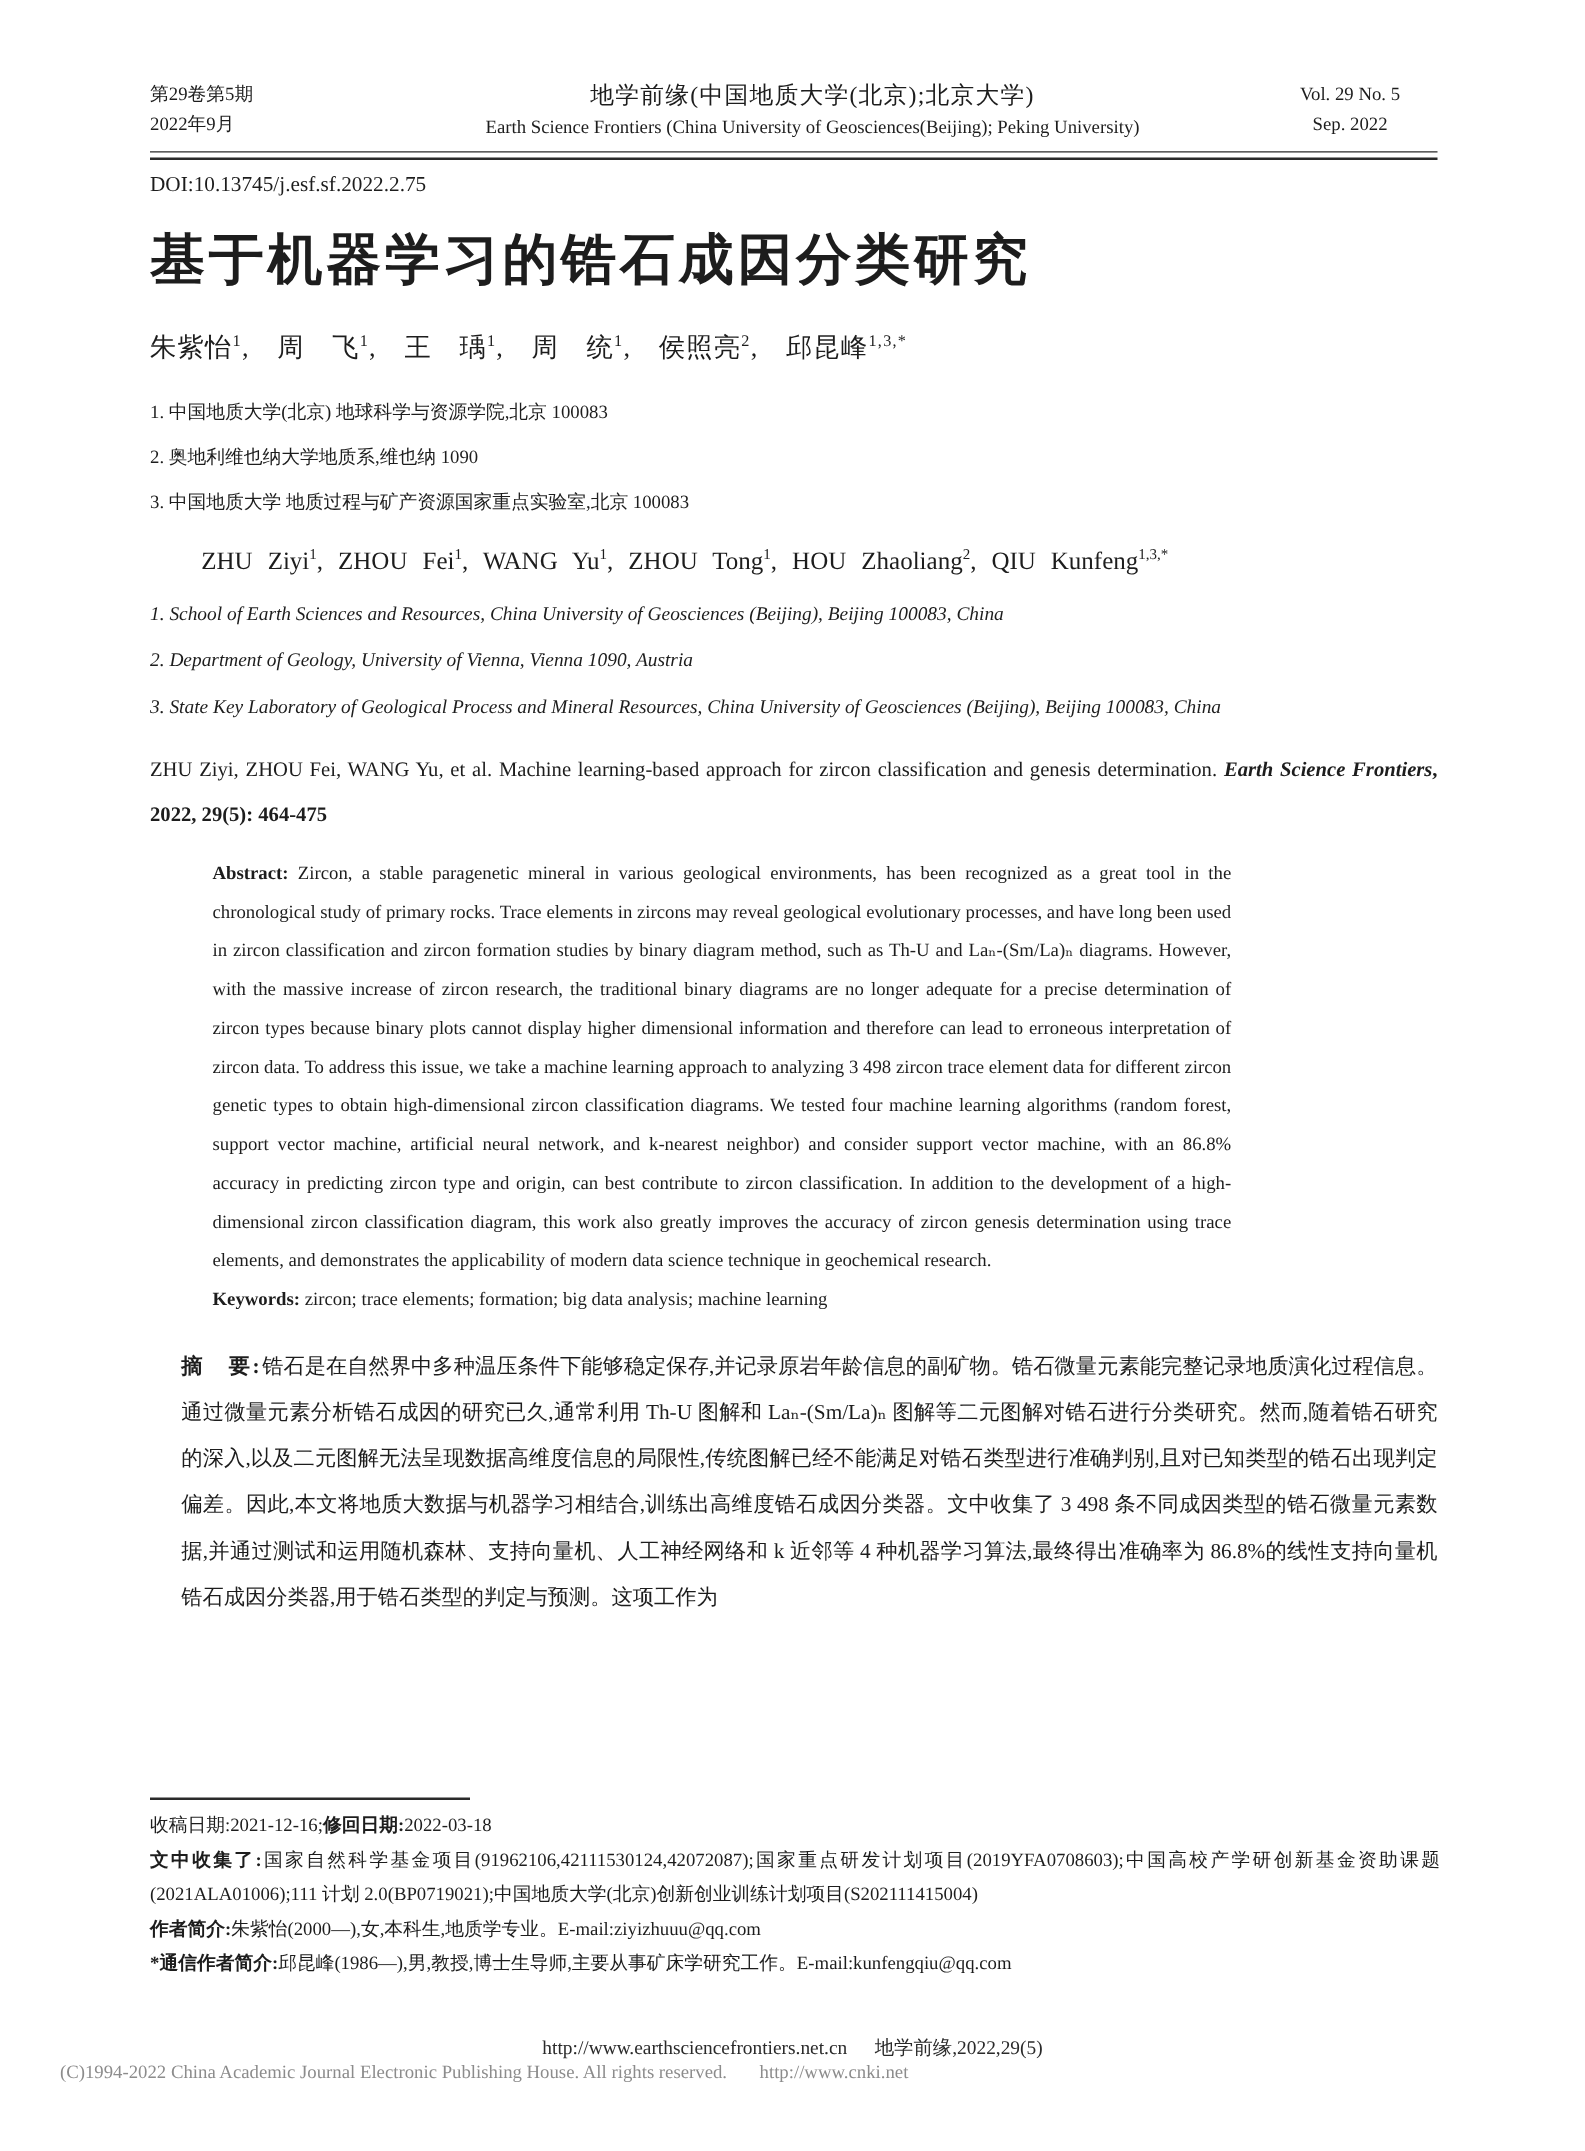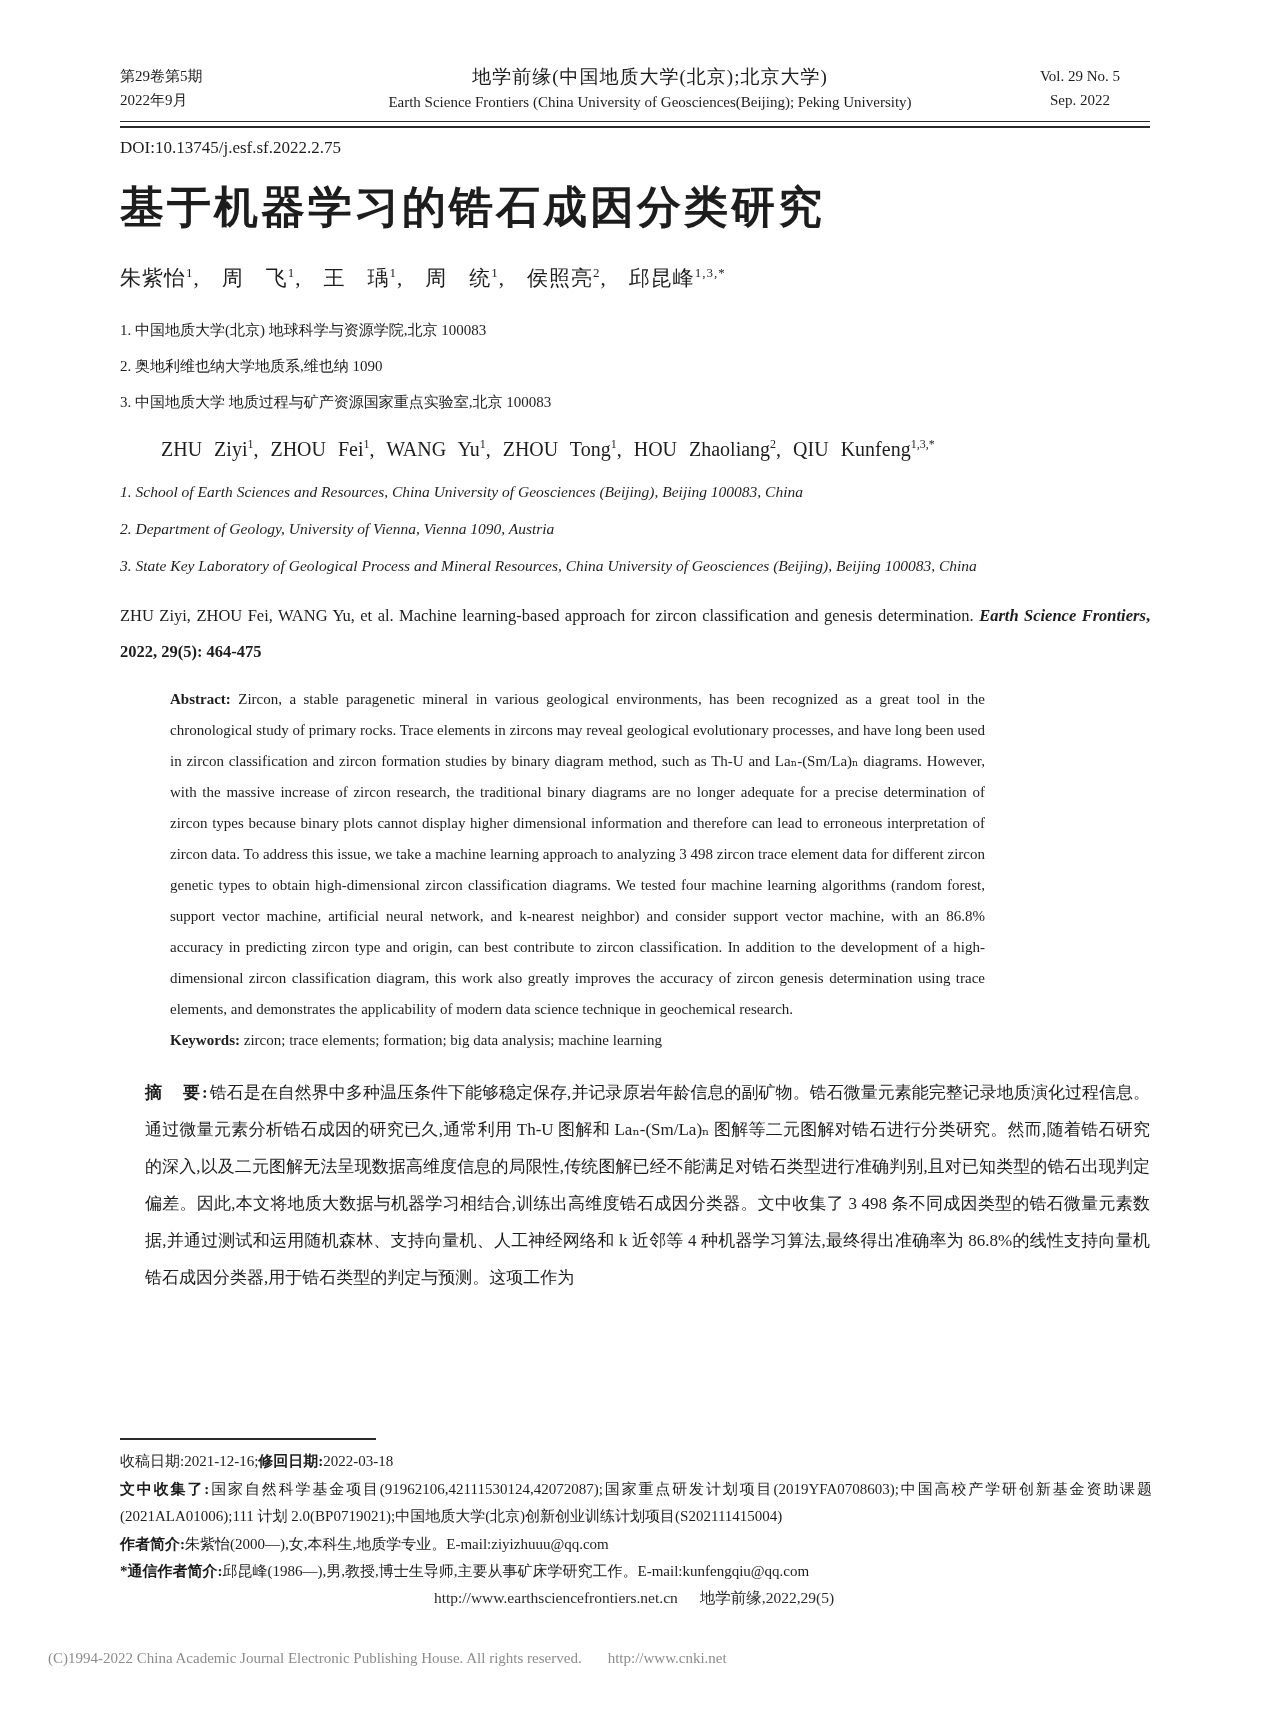--- a/index.html
+++ b/index.html
@@ -33,21 +33,21 @@
   .abstract .label,.kw .label{font-weight:bold;}
   .kw{margin-top:0;}
   .abstract-cn{margin:18px 0 0 25px;width:1005px;font-size:17px;line-height:37px;text-align:justify;}
   .abstract-cn .label{font-weight:bold;letter-spacing:2px;}
   
   .fnblock{position:absolute;left:120px;top:1438px;width:1032px;}
   .fn-rule{width:256px;border-top:2px solid #2a2a2a;height:0;}
   .fn-lines{margin-top:8px;font-size:15px;line-height:27.5px;}
   .fn-lines p{margin:0;text-align:justify;}
   
-  .page-footer{position:absolute;top:1588px;left:0;width:1268px;text-align:center;font-size:15.5px;color:#2a2a2a;}
+  .page-footer{position:absolute;top:1628px;left:0;width:1268px;text-align:center;font-size:15.5px;color:#2a2a2a;}
   .page-footer .gap{display:inline-block;width:22px;}
   .copyright{position:absolute;top:1650px;left:48px;font-size:15px;color:#8c8c8c;white-space:nowrap;}
   .copyright .gap{display:inline-block;width:26px;}
   sup{vertical-align:super;line-height:0;}
 </style>
 </head>
 <body>
 
 <div class="content">
 

